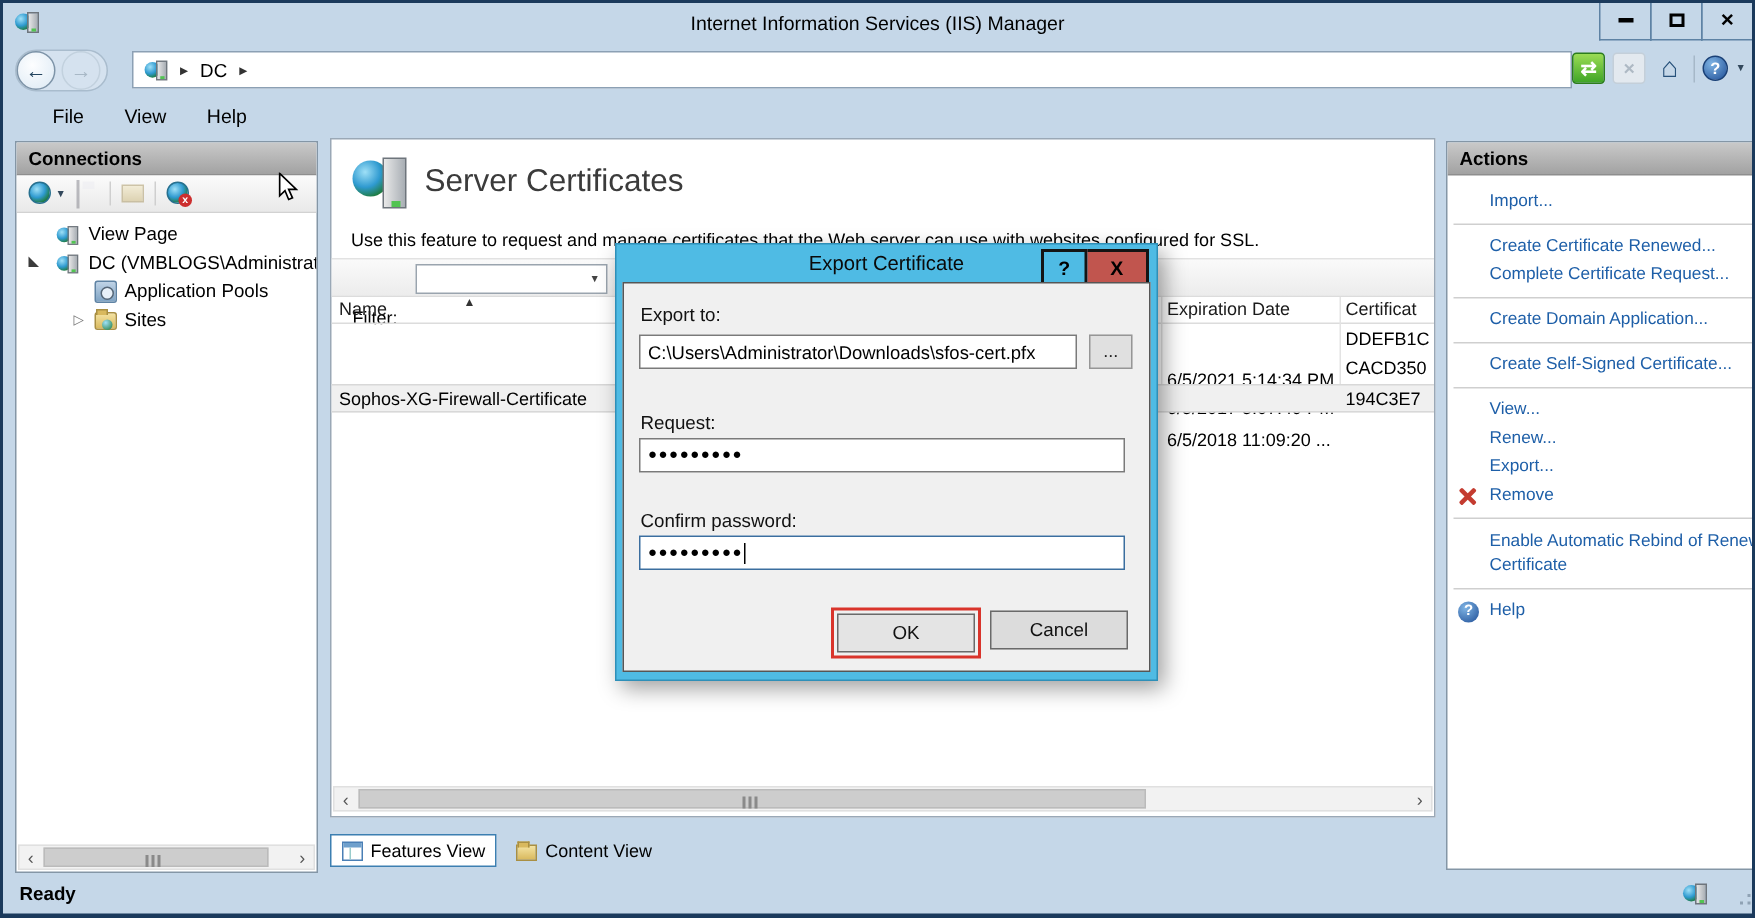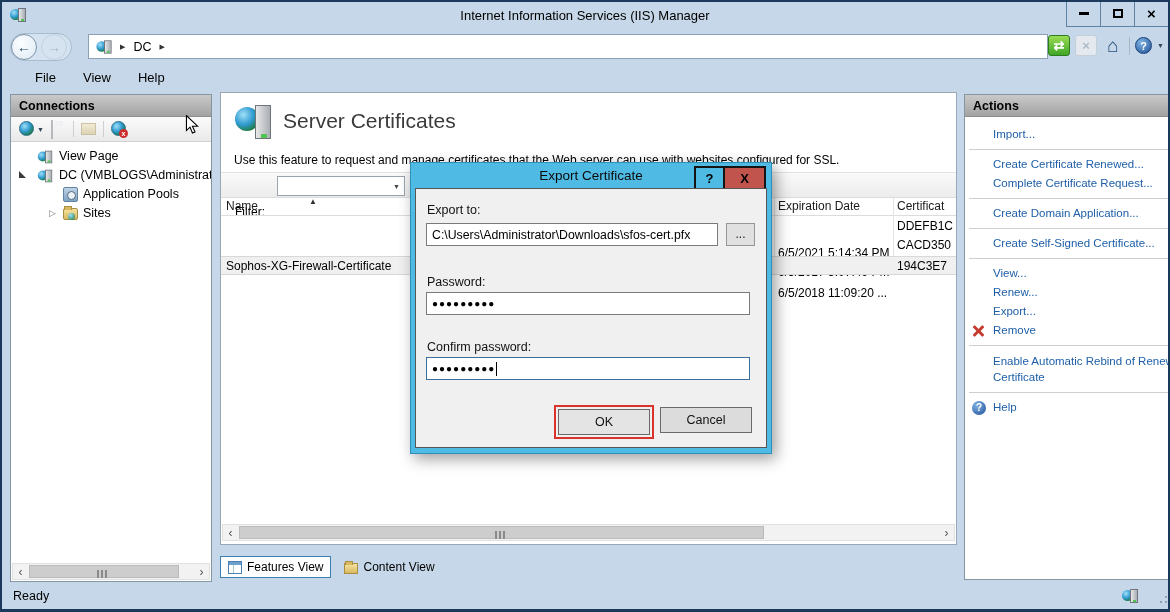--- a/index.html
+++ b/index.html
@@ -162,21 +162,21 @@
   .x-icon::before,.x-icon::after{ content:""; position:absolute; left:5px; top:0; width:3px;
     height:14px; background:#C43C30; border-radius:1px; }
   .x-icon::before{ transform:rotate(45deg); }
   .x-icon::after{ transform:rotate(-45deg); }
   .q-icon{ position:absolute; left:7px; top:3px; width:14px; height:14px; border-radius:50%;
     background:radial-gradient(circle at 35% 30%, #7FB4E4, #1F4E96); color:#FFF; font-size:10px;
     font-weight:bold; text-align:center; line-height:14px; }
 
   
   .statusbar{ position:absolute; left:0; right:0; bottom:0; height:25px; font-size:12.5px;
-    color:#000; }
+    color:#000;font-weight:bold; }
   .statusbar .txt{ position:absolute; left:11px; top:5px; }
   .statusbar .iis{ position:absolute; right:30px; top:4px; }
   .grip-dots{ position:absolute; right:6px; bottom:6px; width:2px; height:2px; background:#8FA2B4;
     box-shadow:5px 0 #8FA2B4, 10px 0 #8FA2B4, 5px -5px #8FA2B4, 10px -5px #8FA2B4, 10px -10px #8FA2B4; }
 
   
   .dialog{ position:absolute; left:408px; top:160px; width:362px; height:292px; background:#4FBBE4;
     border:1px solid #2E8FB8; box-shadow:4px 5px 14px rgba(0,0,0,.38); z-index:20; }
   .dlg-title{ height:25px; text-align:center; line-height:25px; font-size:13.5px; color:#0A0A0A; }
   .dlg-btns{ position:absolute; top:3px; right:5px; height:24px; display:flex; }
@@ -420,21 +420,21 @@
       <div class="dlg-help">?</div>
       <div class="dlg-close">X</div>
     </div>
     <div class="dlg-body">
       <span class="dlg-label" style="top:14px">Export to:</span>
       <div class="dlg-input" style="top:34px; width:292px">
         <span>C:\Users\Administrator\Downloads\sfos-cert.pfx</span>
       </div>
       <div class="browse-btn" style="top:34px">...</div>
 
-      <span class="dlg-label" style="top:86px">Password:</span>
+      <span class="dlg-label" style="top:86px">Request:</span>
       <div class="dlg-input" style="top:103px; width:324px">
         <span class="pwd">●●●●●●●●●</span>
       </div>
 
       <span class="dlg-label" style="top:151px">Confirm password:</span>
       <div class="dlg-input" style="top:168px; width:324px; border-color:#3B6E9F">
         <span class="pwd">●●●●●●●●●</span>
         <span class="caret"></span>
       </div>
 

